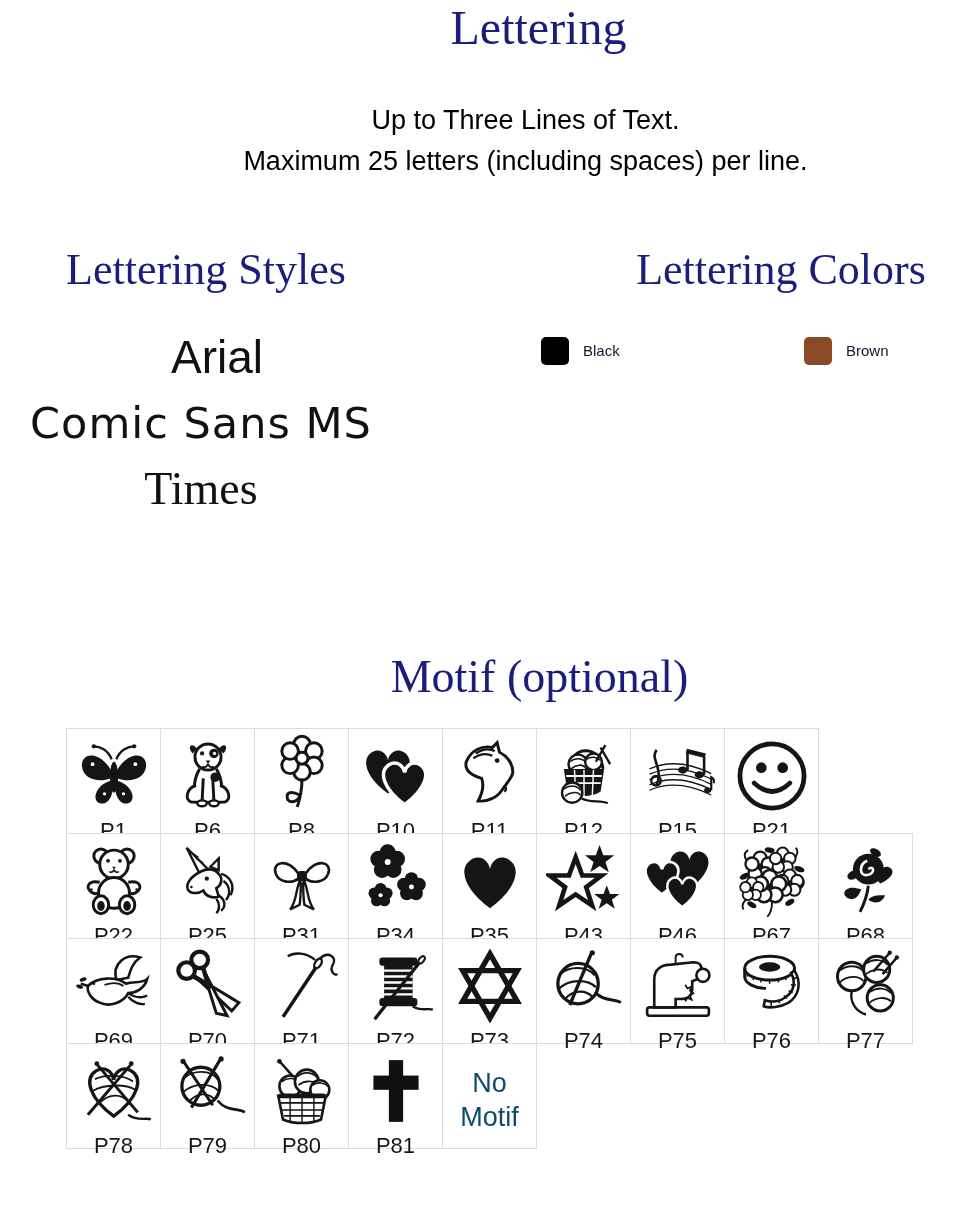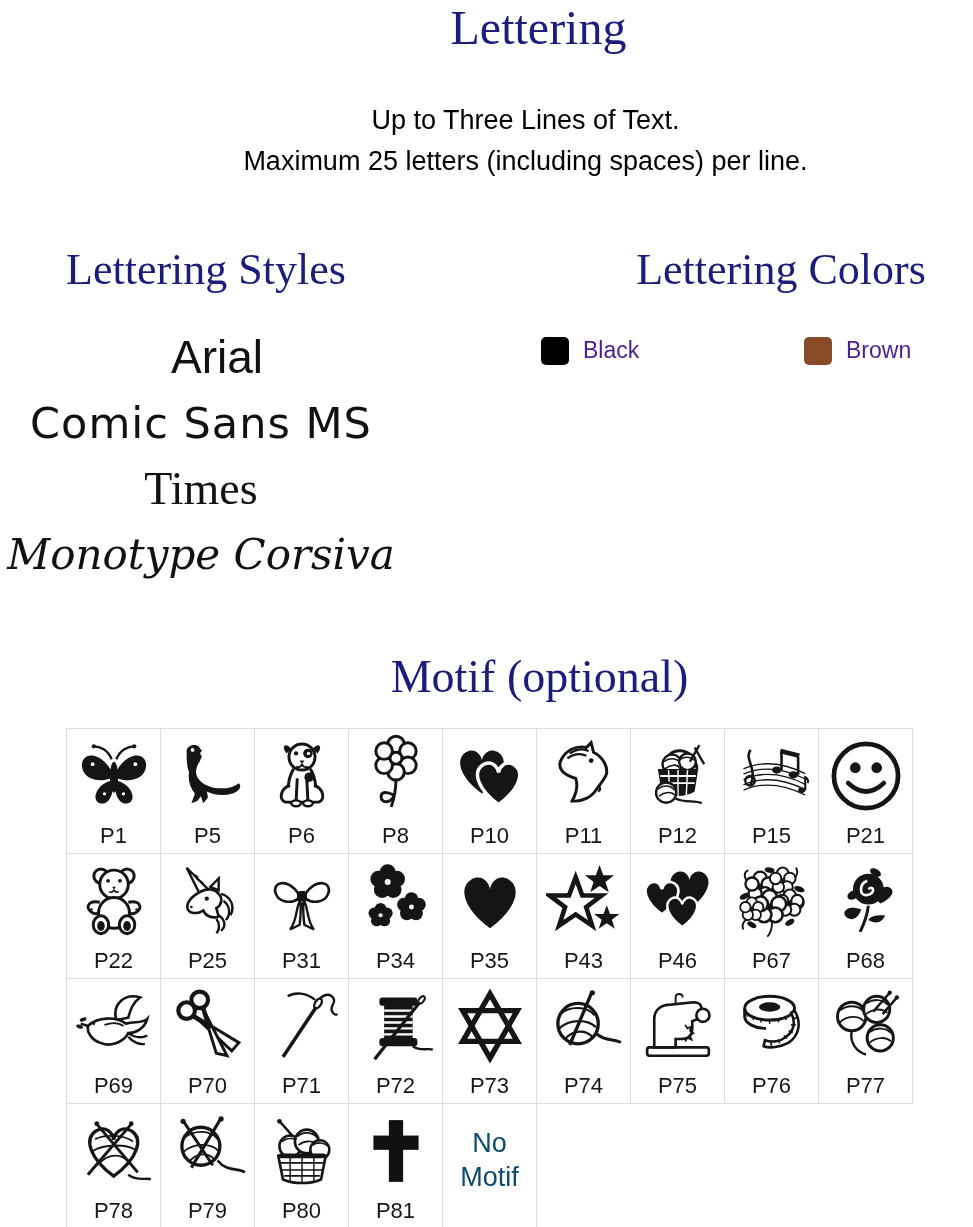--- a/index.html
+++ b/index.html
@@ -17,27 +17,27 @@
   .f-arial{font-family:"Liberation Sans",sans-serif;font-size:46px;height:66px;line-height:66px;padding-left:32px;}
   .f-comic{font-family:"DejaVu Sans",sans-serif;font-size:43px;height:66px;line-height:66px;letter-spacing:1px;}
   .f-times{font-family:"Liberation Serif",serif;font-size:46px;height:66px;line-height:66px;}
   .f-corsiva{font-family:"DejaVu Serif",serif;font-style:italic;font-size:42px;height:66px;line-height:66px;}
   
   #colors-heading{position:absolute;top:244px;left:588px;width:386px;text-align:center;font-size:44px;}
   #colors-grid{position:absolute;left:541px;top:330px;display:grid;
                grid-template-columns:263px 170px;grid-auto-rows:41.5px;grid-auto-flow:column;}
   .color-item{display:flex;align-items:center;cursor:pointer;}
   .swatch{width:28px;height:28px;border-radius:5px;margin-right:14px;flex:none;}
-  .color-label{font-size:23px;color:#4c1d95;}
+  .color-label{font-size:15px;color:#0f172a;}
   
   #motif-heading{position:absolute;top:650px;left:0;width:100%;text-align:center;
                  padding-left:106px;box-sizing:border-box;font-size:46px;}
   #motif-grid{position:absolute;left:66px;top:728px;}
   .mrow{display:flex;}
-  .mcell{width:95px;height:126px;border:1px solid #dcdcdc;box-sizing:border-box;
+  .mcell{width:95px;height:106px;border:1px solid #dcdcdc;box-sizing:border-box;
          margin-left:-1px;margin-top:-1px;background:#fff;display:flex;flex-direction:column;
          align-items:center;justify-content:space-between;cursor:pointer;}
   .mrow .mcell:first-child{margin-left:0;}
   #motif-grid .mrow:first-child .mcell{margin-top:0;}
   .micon{width:76px;height:84px;margin-top:5px;flex:none;}
   .mcode{font-size:22px;color:#161616;padding-bottom:4px;line-height:26px;}
   .no-motif{justify-content:flex-start;}
   .no-motif .nm{margin-top:22px;font-size:27px;line-height:34px;color:#0c4a6e;text-align:center;}
 </style>
 </head>
@@ -389,21 +389,20 @@
     <div>Up to Three Lines of Text.</div>
     <div>Maximum 25 letters (including spaces) per line.</div>
   </div>
 
   <div id="styles-heading" class="navy">Lettering Styles</div>
 
   <div id="style-samples">
     <div class="f-arial">Arial</div>
     <div class="f-comic">Comic Sans MS</div>
     <div class="f-times">Times</div>
-    <div class="f-corsiva">Monotype Corsiva</div>
   </div>
 
   <div id="colors-heading" class="navy">Lettering Colors</div>
 
   <div id="colors-grid">
     <div class="color-item">
       <span class="swatch" style="background: rgb(0, 0, 0);"></span>
       <span class="color-label">Black</span>
     </div>
     <div class="color-item">
@@ -418,26 +417,20 @@
   <div id="motif-grid">
     <div class="mrow">
       <div class="mcell">
         <svg class="micon">
             <use href="#s-butterfly"></use>
           </svg>
         <span class="mcode">P1</span>
       </div>
       <div class="mcell">
         <svg class="micon">
-            <use href="#s-dino"></use>
-          </svg>
-        <span class="mcode">P5</span>
-      </div>
-      <div class="mcell">
-        <svg class="micon">
             <use href="#s-dog"></use>
           </svg>
         <span class="mcode">P6</span>
       </div>
       <div class="mcell">
         <svg class="micon">
             <use href="#s-flower"></use>
           </svg>
         <span class="mcode">P8</span>
       </div>

